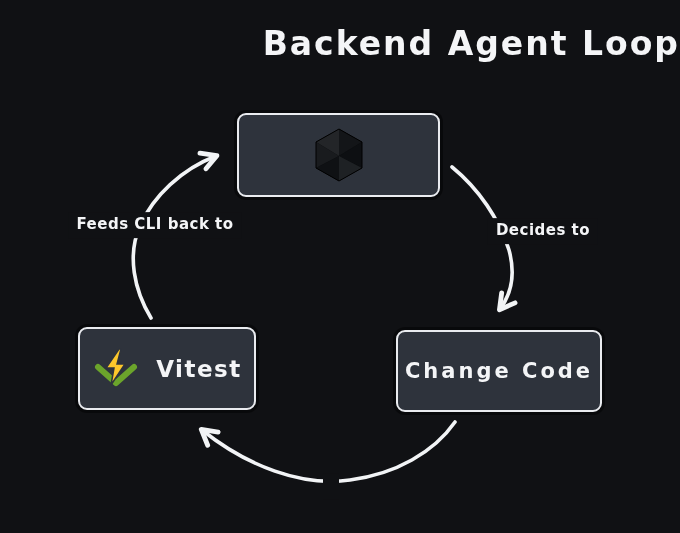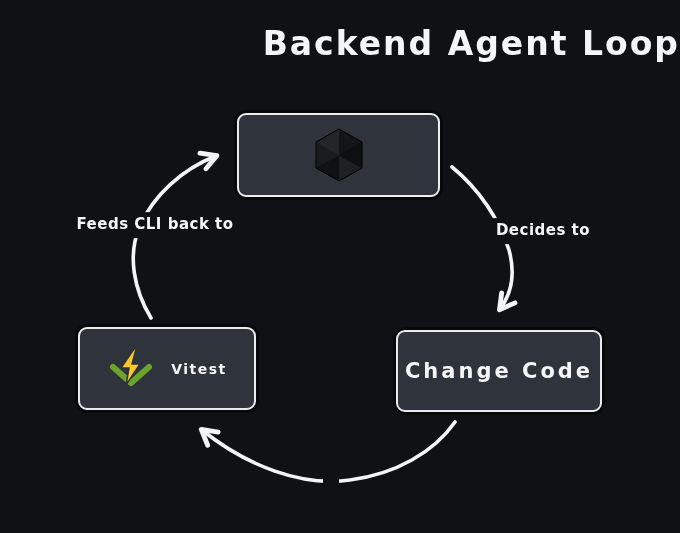--- a/index.html
+++ b/index.html
@@ -54,21 +54,21 @@
     border-radius: 9px;
     box-shadow: 0 0 0 3px rgba(0,0,0,0.45);
   }
   .node-label {
     font-weight: bold;
     color: var(--text);
   }
   .node-agent  { left: 237px; top: 113px; width: 203px; height: 84px; }
   .node-agent .node-label { font-size: 24px; letter-spacing: 2px; }
   .node-vitest { left: 78px;  top: 327px; width: 178px; height: 83px; }
-  .node-vitest .node-label { font-size: 14px; letter-spacing: 1.5px; }
+  .node-vitest .node-label { font-size: 23px; letter-spacing: 1.5px; }
   .node-change-code { left: 396px; top: 330px; width: 206px; height: 82px; text-align: center; }
   .node-change-code .node-label { font-size: 21px; letter-spacing: 3px; }
   .edge-label {
     position: absolute;
     transform: translate(-50%, -50%);
     background: var(--background);
     color: var(--text);
     font-size: 15px;
     font-weight: bold;
     letter-spacing: 0.5px;

